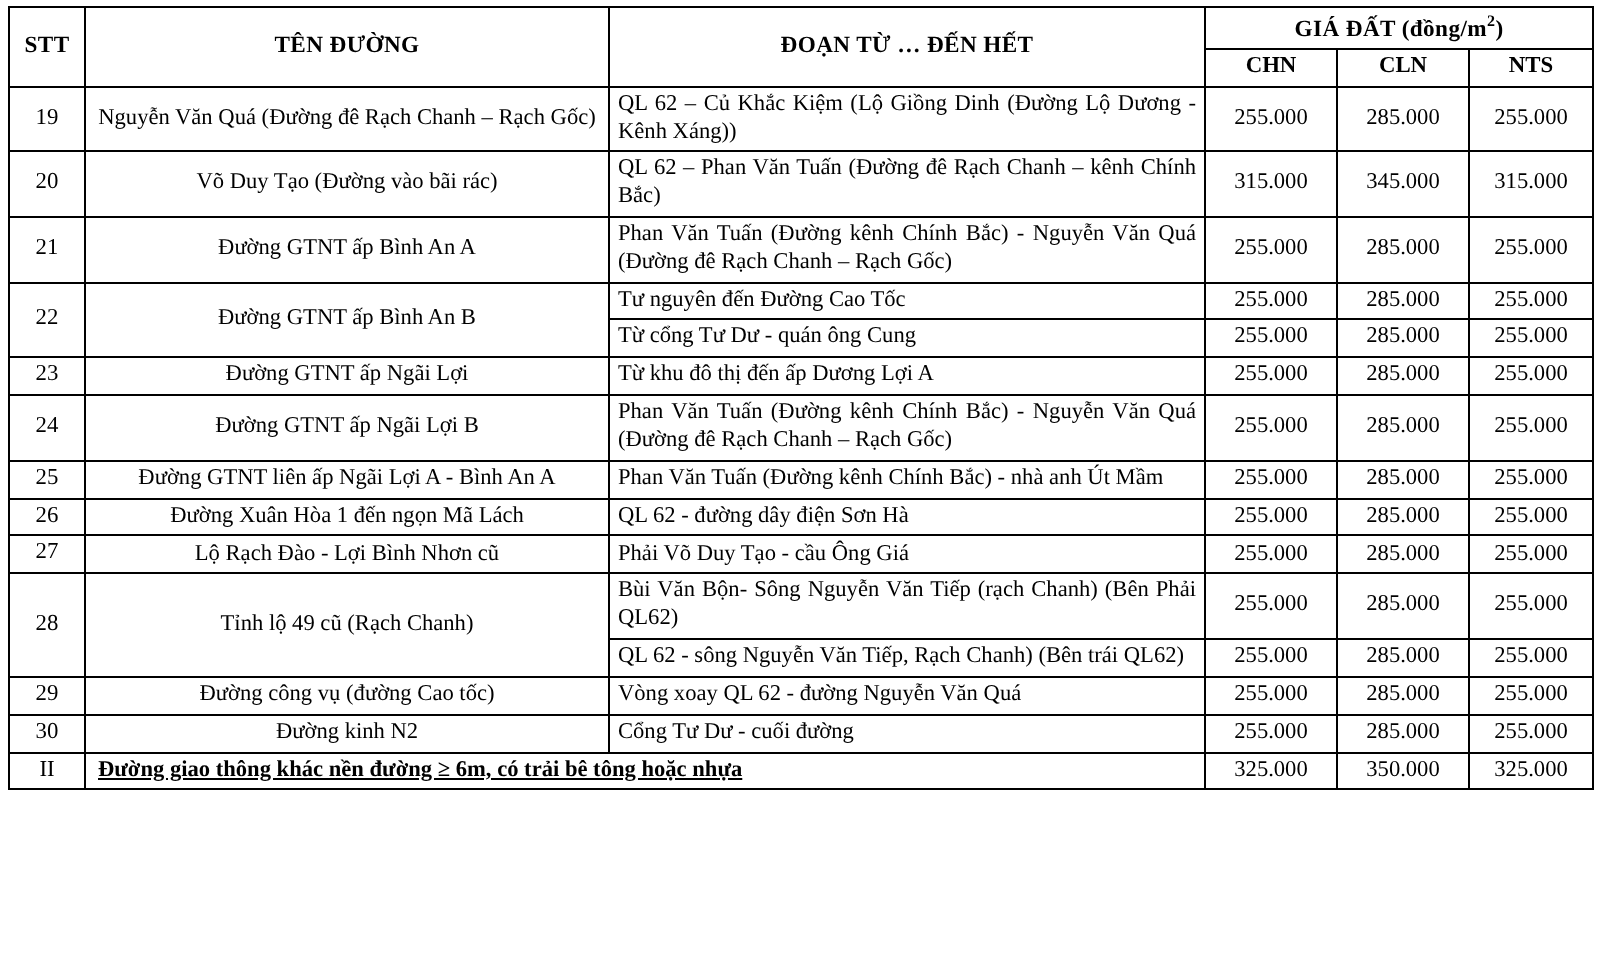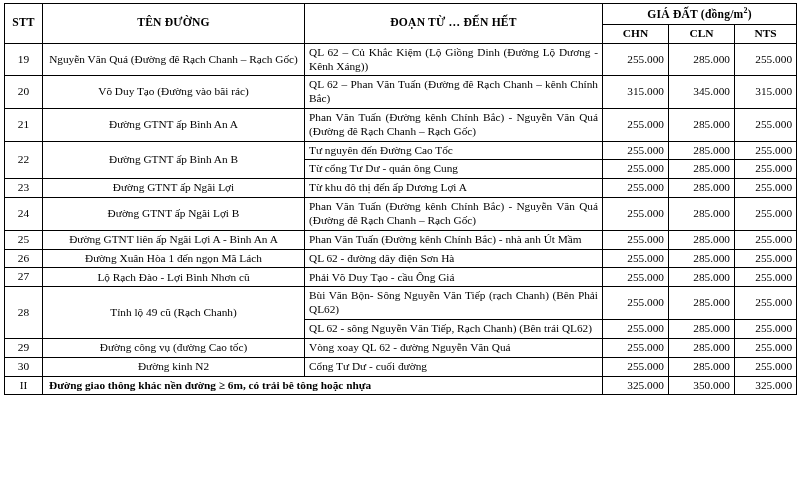--- a/index.html
+++ b/index.html
@@ -60,28 +60,29 @@
     text-align: justify;
     text-justify: inter-word;
     padding-left: 6px;
     padding-right: 5px;
   }
   td.c-seg.nojust {
     text-align: left;
     margin-left: 20px;
   }
   td.c-num {
-    text-align: right;
+    text-align: center;
     font-size: 11.3px;
     white-space: nowrap;
   }
   tr.group-row td.c-group {
     font-weight: bold;
     text-align: left;
     padding-left: 6px;
+    text-decoration: underline;
   }
   tr.group-row td.c-stt {
     font-weight: normal;
   }
   .sup {
     font-size: 8px;
     vertical-align: super;
   }
   col.w-stt   { width: 38px; }
   col.w-name  { width: 262px; }

